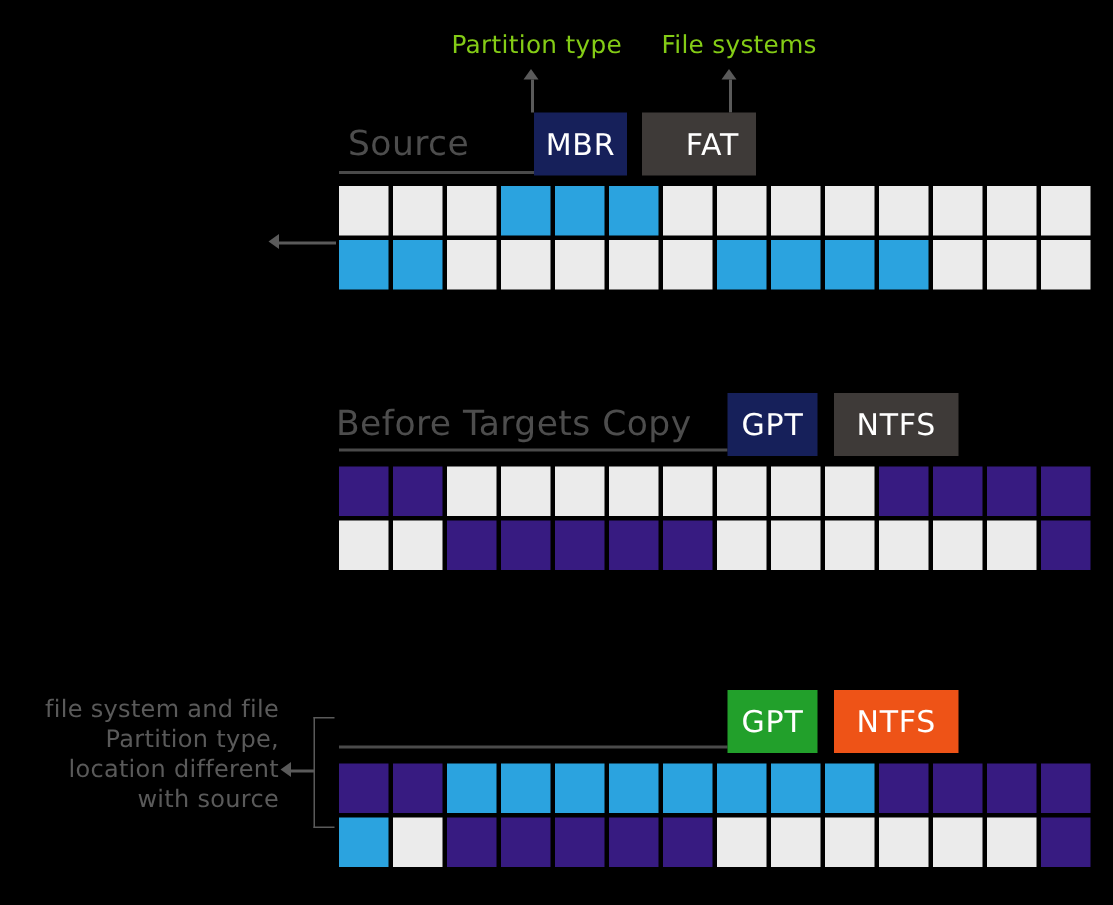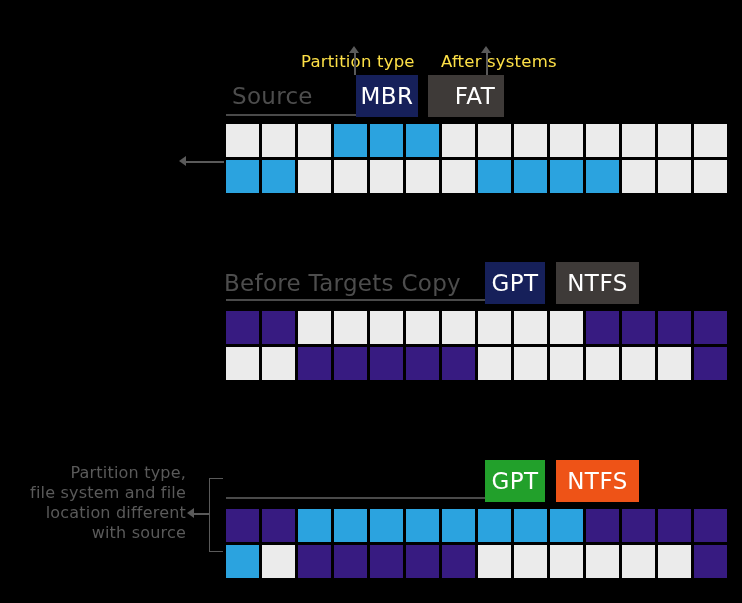--- a/index.html
+++ b/index.html
@@ -25,21 +25,21 @@
 
   
   .annot {
     position: absolute;
     color: #5a5a5a;
     font-size: 16px;
     line-height: 20px;
     white-space: pre;
     letter-spacing: 0.2px;
   }
-  .annot-top { font-size: 16.5px; color: #fde047; margin-top: 32px; }
+  .annot-top { font-size: 16.5px; color: #84cc16; }
   .annot-right { text-align: right; }
 
   
   .vline {
     position: absolute;
     width: 1.5px;
     background: #5a5a5a;
   }
   .hline {
     position: absolute;
@@ -83,21 +83,21 @@
     background: #4a4a4a;
   }
 
   
   .chip {
     position: absolute;
     display: flex;
     align-items: center;
     justify-content: center;
     color: #ffffff;
-    font-size: 23px;
+    font-size: 20px;
     letter-spacing: 0.5px;
     height: 42px;
   }
 
   
   .grid {
     position: absolute;
     display: grid;
     grid-template-columns: repeat(14, 33px);
     grid-auto-rows: 33px;
@@ -107,21 +107,21 @@
   .cell.empty  { background: #ebebeb; }
   .cell.blue   { background: #2ba3df; }
   .cell.purple { background: #371b81; }
 </style>
 </head>
 <body>
 
 <div class="stage">
 
   <div class="annot annot-top" style="left:301px; top:20px;">Partition type</div>
-  <div class="annot annot-top" style="left:441px; top:20px;">After systems</div>
+  <div class="annot annot-top" style="left:441px; top:20px;">File systems</div>
 
   <div class="vline" style="left:354px; top:53px; height:22px;"></div>
   <div class="arrow-up" style="left:349px; top:46px;"></div>
 
   <div class="vline" style="left:486px; top:53px; height:22px;"></div>
   <div class="arrow-up" style="left:481px; top:46px;"></div>
 
   <div class="hline" style="left:186px; top:161px; width:38px;"></div>
   <div class="arrow-left" style="left:179px; top:156px;"></div>
 
@@ -200,21 +200,21 @@
       <div class="cell purple"></div>
       <div class="cell empty"></div>
       <div class="cell empty"></div>
       <div class="cell empty"></div>
       <div class="cell empty"></div>
       <div class="cell empty"></div>
       <div class="cell empty"></div>
       <div class="cell purple"></div>
     </div>
 
-  <div class="annot annot-right" style="left:0px; top:463px; width:186px;"><div>Partition type,</div><div>file system and file</div><div>location different</div><div>with source</div></div>
+  <div class="annot annot-right" style="left:0px; top:463px; width:186px;"><div>file system and file</div><div>Partition type,</div><div>location different</div><div>with source</div></div>
 
   <div class="bracket" style="left:209px; top:478px; width:13px; height:72px;"></div>
   <div class="hline" style="left:194px; top:513px; width:16px;"></div>
   <div class="arrow-left" style="left:187px; top:508px;"></div>
 
   <div class="title-underline" style="left:226px; top:497px; width:259px;"></div>
 
   <div class="chip" style="left:485px; top:460px; width:60px; background:#22a02b;">
     <span>GPT</span>
   </div>

